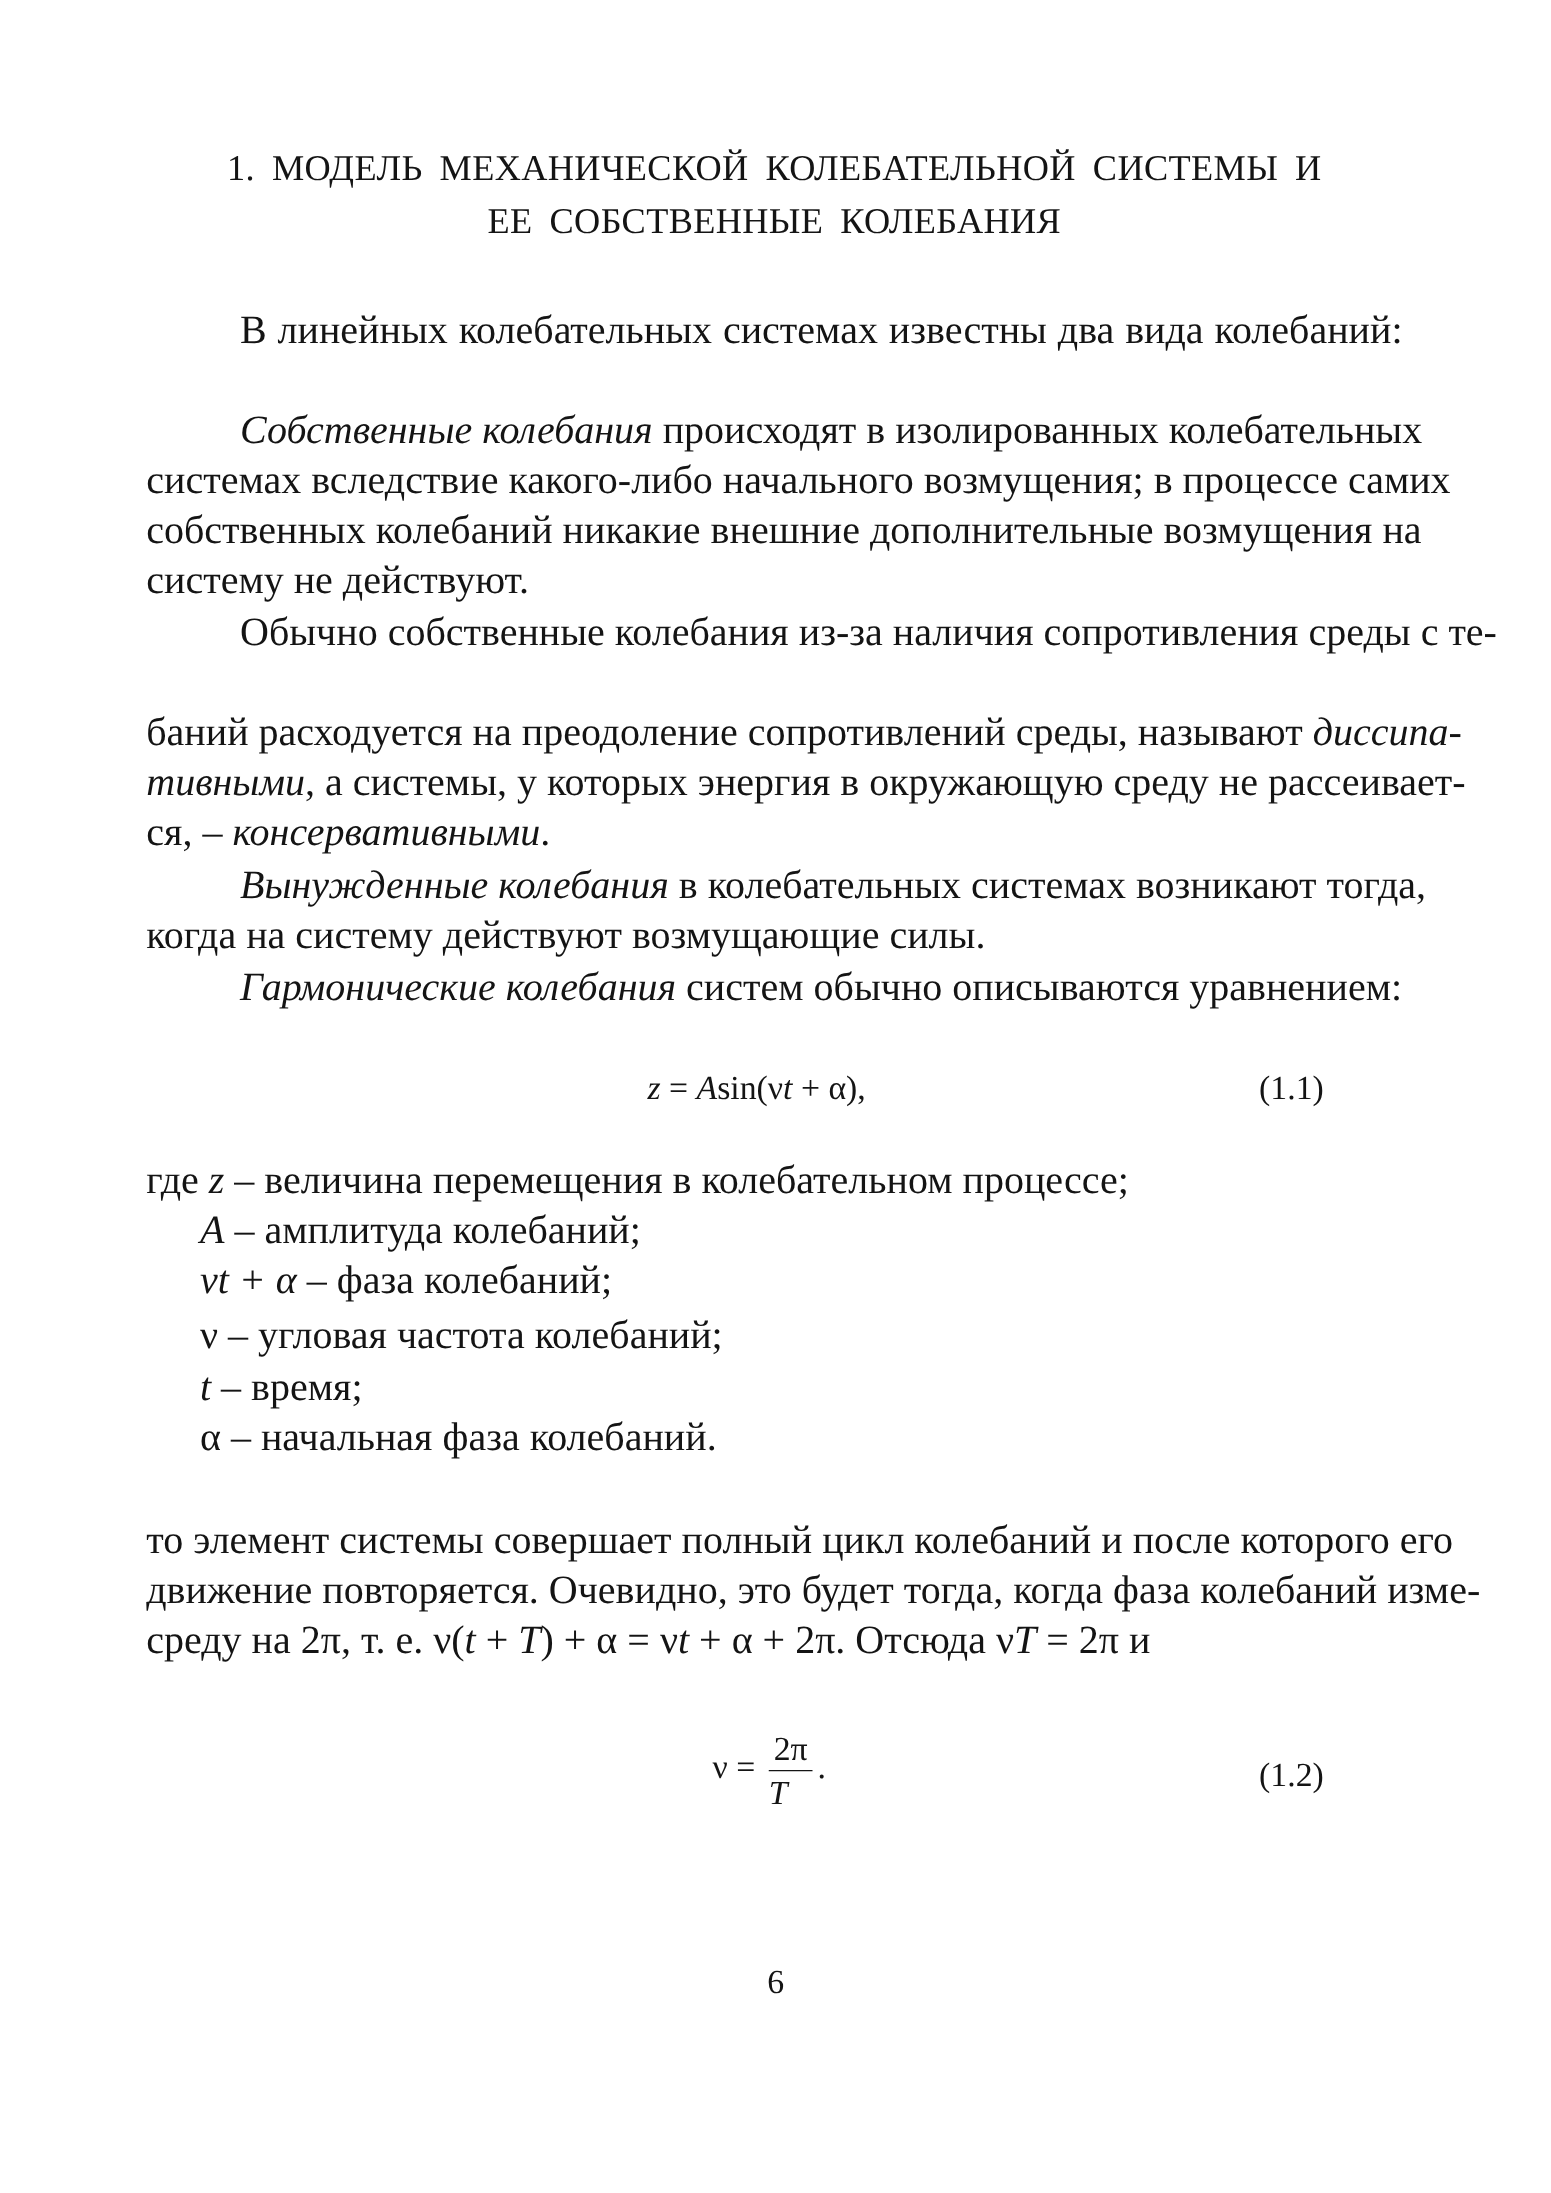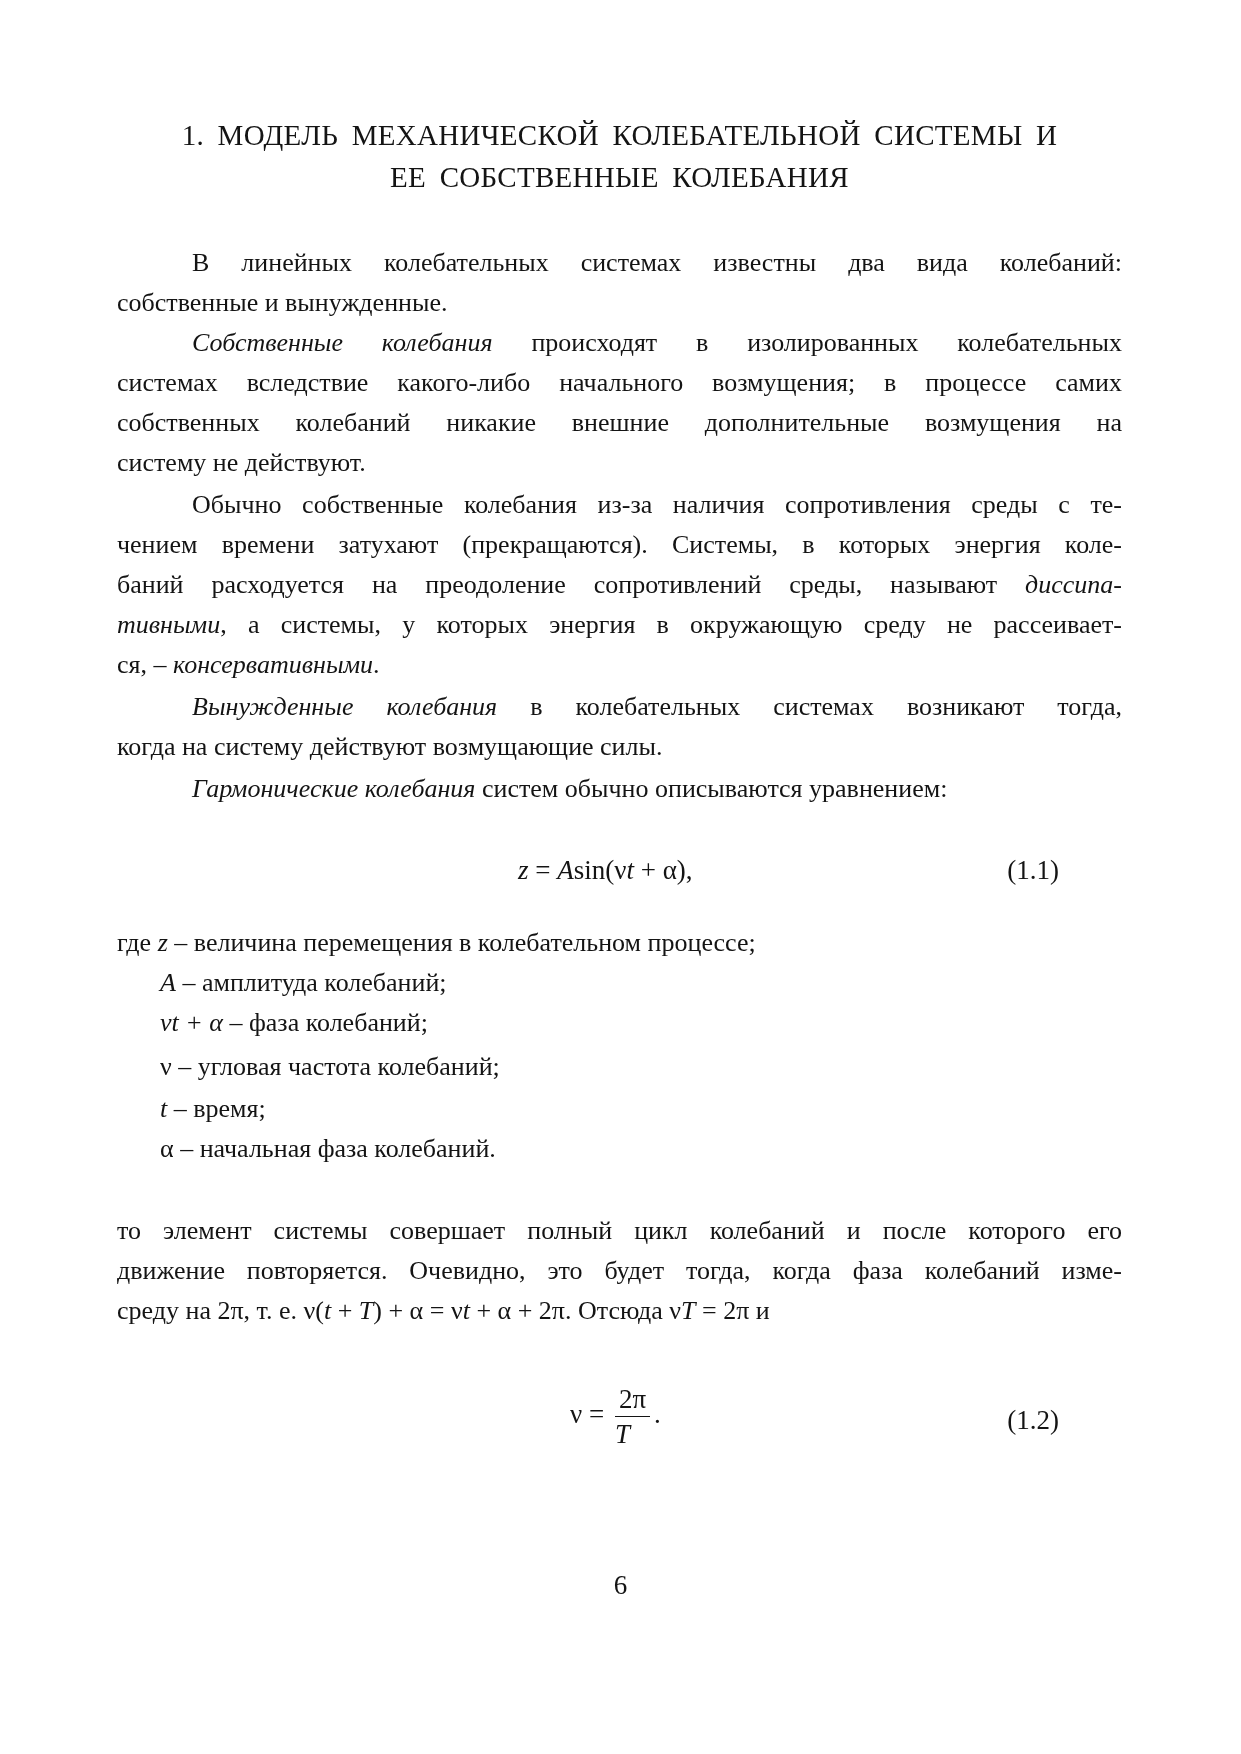--- a/index.html
+++ b/index.html
@@ -10,21 +10,21 @@
     }
     .page { position: absolute; left: 0; top: 0; width: 1178px; height: 1754px; }
     .title {
       position: absolute; left: 117px; width: 1005px; text-align: center;
       font-size: 29px; letter-spacing: 0.3px; word-spacing: 6px; line-height: 42px;
     }
     .t1 { top: 114px; }
     .t2 { top: 156px; }
     .line {
       position: absolute; left: 117px; width: 1005px;
-      font-size: 26px; line-height: 30px; white-space: nowrap;
+      font-size: 32px; line-height: 30px; white-space: nowrap;
     }
     .just { text-align: justify; text-align-last: justify; }
     .indent { padding-left: 75px; box-sizing: border-box; }
     .sub { left: 160px; }
     i, .it { font-style: italic; }
     .eq { position: absolute; font-size: 27px; line-height: 32px; white-space: nowrap; }
     .eqnum { position: absolute; right: 119px; font-size: 27px; line-height: 32px; margin-left: 15px; }
     .frac { display: inline-block; vertical-align: middle; margin: 0 4px; }
     .frac .num { display: block; padding: 0 4px; border-bottom: 1.5px solid #141414; line-height: 34px; }
     .frac .den { display: block; line-height: 34px; font-style: italic; }
@@ -32,29 +32,27 @@
   </style>
 </head>
 <body>
 
 <div class="page">
 
   <div class="title t1">1. МОДЕЛЬ  МЕХАНИЧЕСКОЙ  КОЛЕБАТЕЛЬНОЙ  СИСТЕМЫ  И</div>
   <div class="title t2">ЕЕ  СОБСТВЕННЫЕ  КОЛЕБАНИЯ</div>
 
   <div class="line just indent" style="top:248px;">В линейных колебательных системах известны два вида колебаний:</div>
-  <div class="line" style="top:288px;">собственные и вынужденные.</div>
 
   <div class="line just indent" style="top:328px;"><i>Собственные колебания</i><span> происходят в изолированных колебательных</span></div>
   <div class="line just" style="top:368px;">системах вследствие какого-либо начального возмущения; в процессе самих</div>
   <div class="line just" style="top:408px;">собственных колебаний никакие внешние дополнительные возмущения на</div>
   <div class="line" style="top:448px;">систему не действуют.</div>
 
   <div class="line just indent" style="top:490px;">Обычно собственные колебания из-за наличия сопротивления среды с те-</div>
-  <div class="line just" style="top:530px;">чением времени затухают (прекращаются). Системы, в которых энергия коле-</div>
   <div class="line just" style="top:570px;"><span>баний расходуется на преодоление сопротивлений среды, называют </span><i>диссипа-</i></div>
   <div class="line just" style="top:610px;"><i>тивными</i><span>, а системы, у которых энергия в окружающую среду не рассеивает-</span></div>
   <div class="line" style="top:650px;"><span>ся, – </span><i>консервативными</i><span>.</span></div>
 
   <div class="line just indent" style="top:692px;"><i>Вынужденные колебания</i><span> в колебательных системах возникают тогда,</span></div>
   <div class="line" style="top:732px;">когда на систему действуют возмущающие силы.</div>
 
   <div class="line indent" style="top:774px;"><i>Гармонические колебания</i><span> систем обычно описываются уравнением:</span></div>
 
   <div class="eq" style="top:854px; left:518px;"><i>z</i><span> = </span><i>A</i><span>sin(ν</span><i>t</i><span> + α),</span></div>

